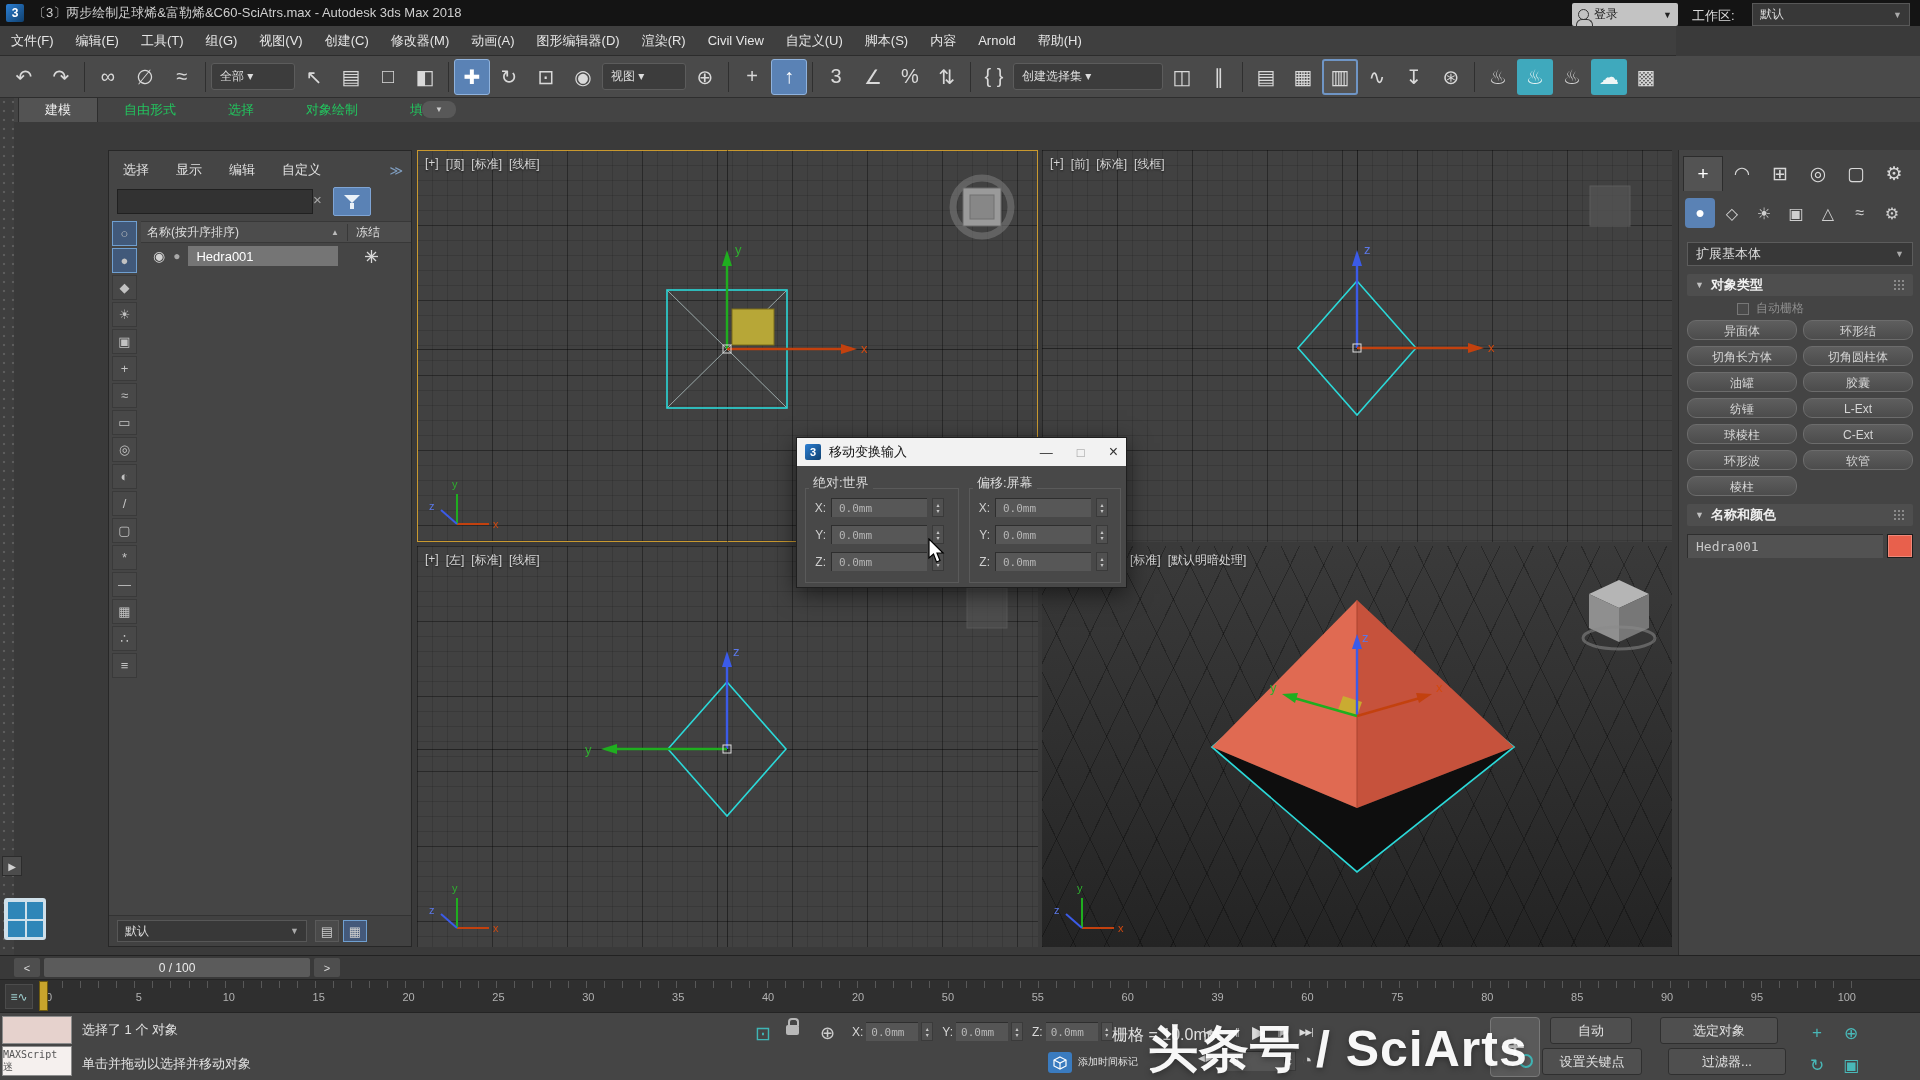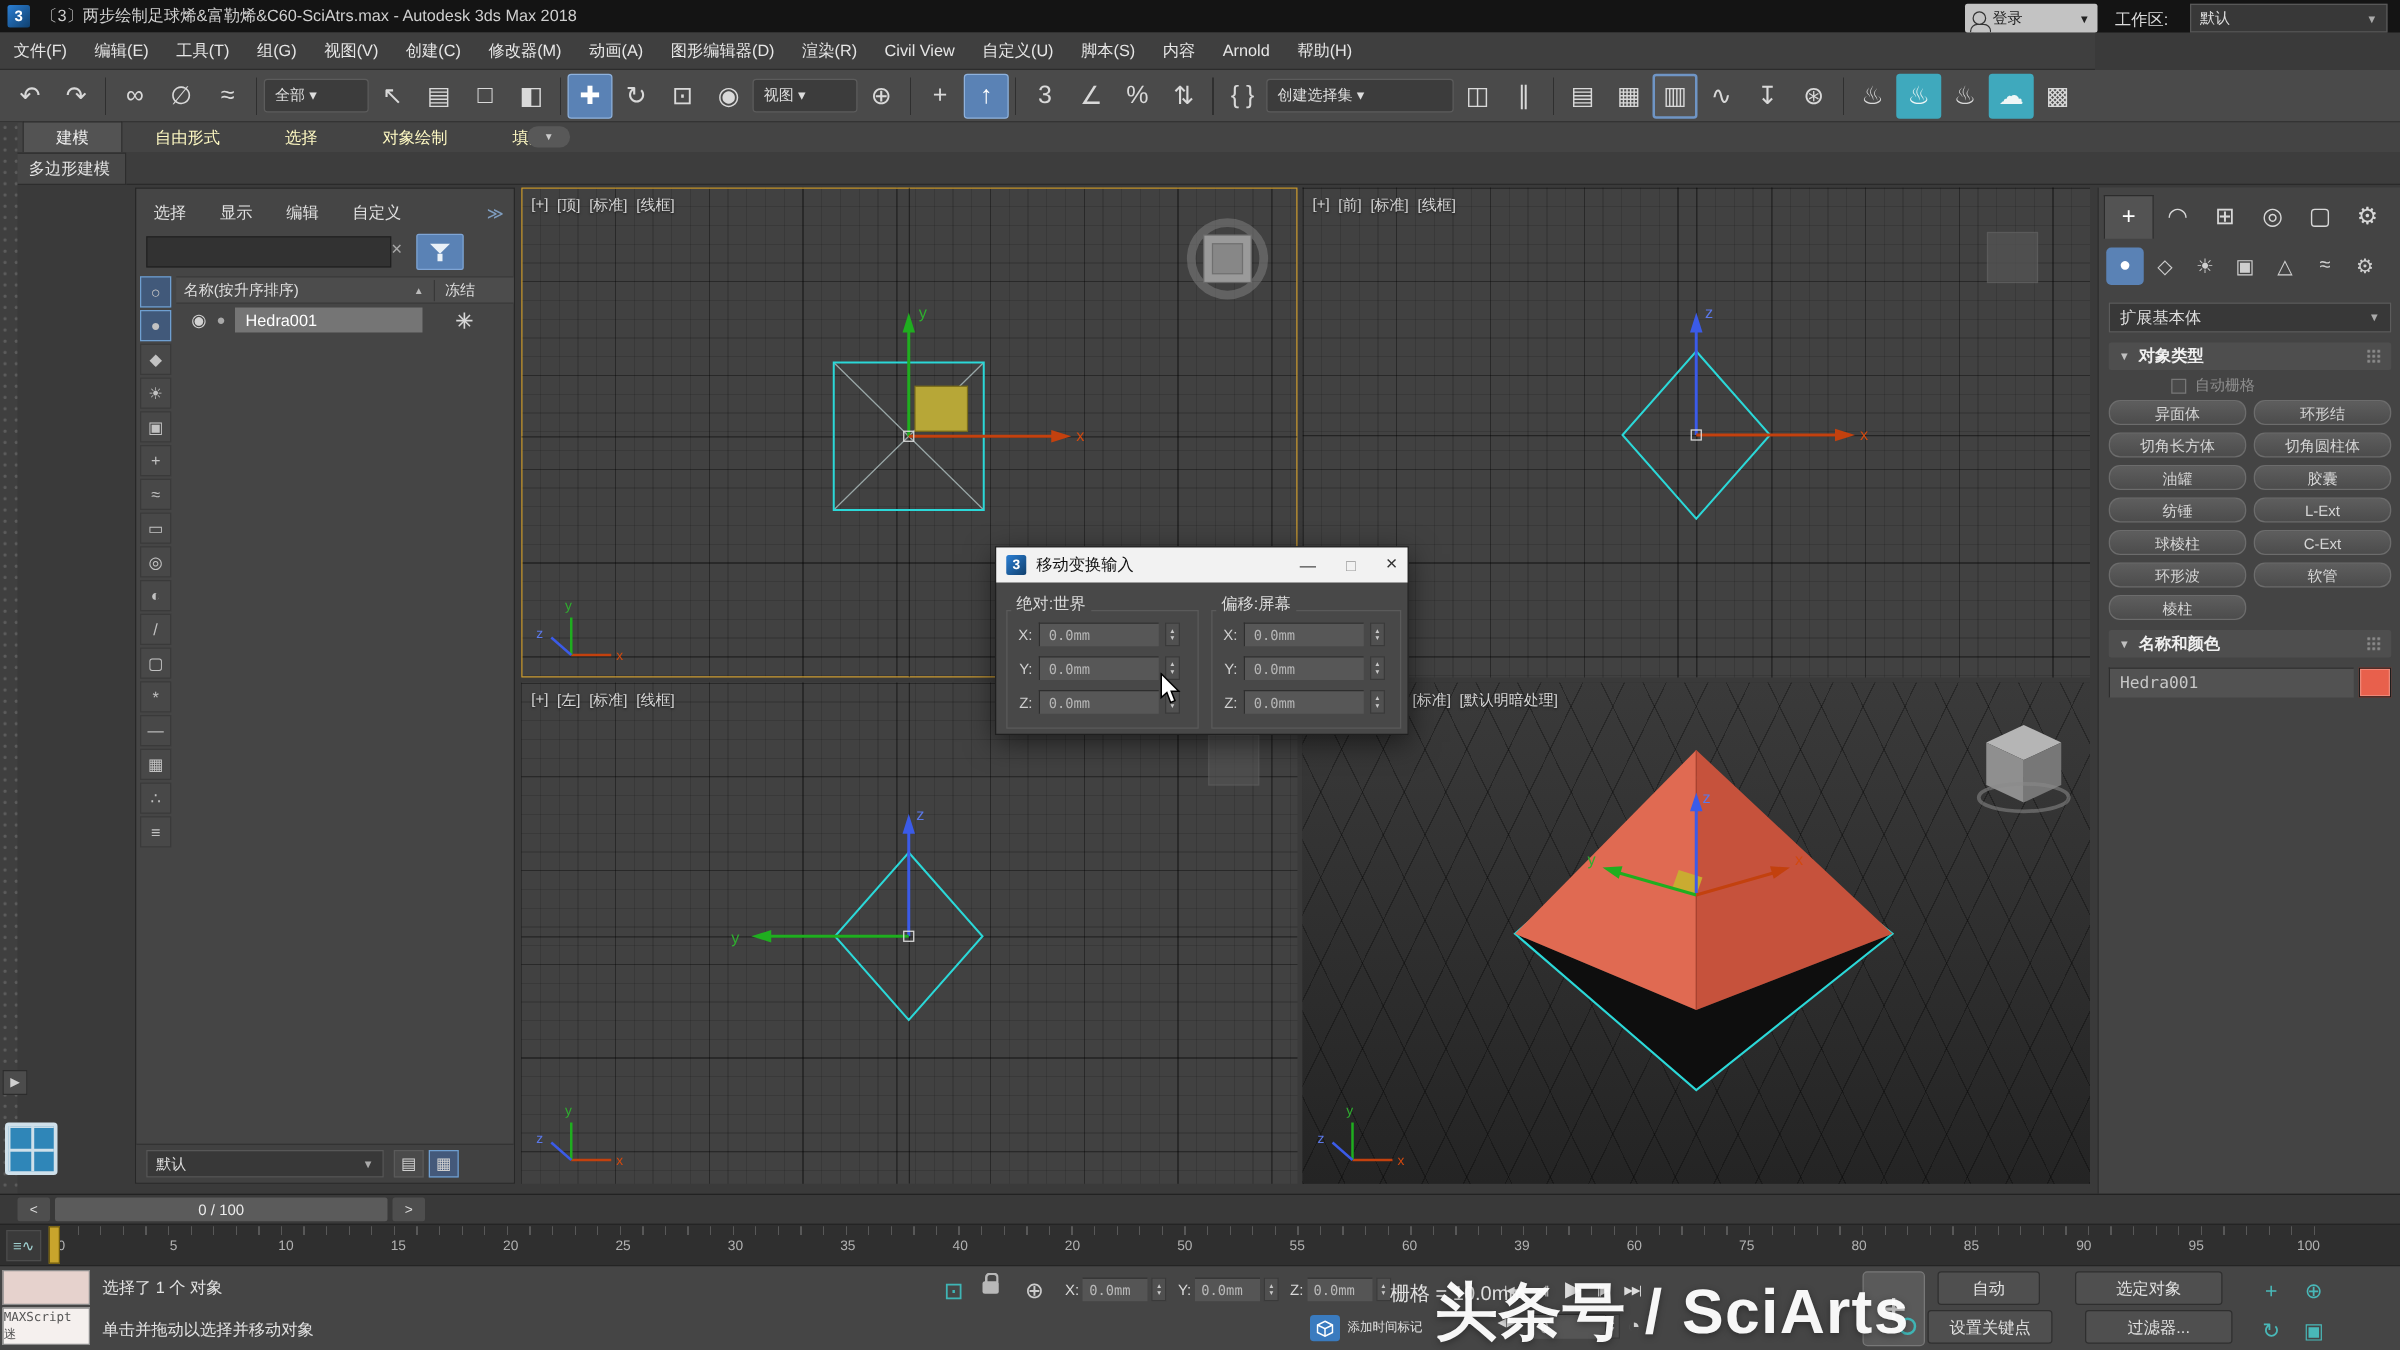--- a/index.html
+++ b/index.html
@@ -38,21 +38,21 @@
          font-size:20px;border-radius:3px;box-sizing:border-box;}
   .tsep{width:9px;height:30px;background:linear-gradient(to right,transparent 4px,#2f2f2f 4px,#2f2f2f 5px,transparent 5px);}
   .tactive{background:#5a82b5;color:#fff;border:1px solid #8fb2dd;}
   .touter{border:2px solid #6f95c5;background:#545454;}
   .tteal{color:#eef6f6;background:#3fa9bd;border-radius:3px;}
   .tdrop{background:#3c3c3c;border:1px solid #5c5c5c;height:27px;font-size:12px;padding:0 8px;min-width:84px;justify-content:flex-start;color:#ddd;}
   .twide{min-width:150px;}
 
   
   .ribbon1{position:absolute;left:0;top:98px;width:1920px;height:24px;background:#444;display:flex;align-items:flex-end;padding-left:18px;box-sizing:border-box;}
-  .rtab{padding:3px 26px;font-size:13px;color:#fef9c3;}
+  .rtab{padding:3px 26px;font-size:13px;color:#22c55e;}
   .rtab.active{background:#535353;color:#f0f0f0;border:1px solid #2d2d2d;border-bottom:none;}
   .rflyout{width:34px;height:17px;background:#585858;border-radius:8px;margin:0 0 2px 14px;display:flex;align-items:center;justify-content:center;color:#ccc;font-size:8px;}
   .ribbon2{position:absolute;left:0;top:122px;width:1920px;height:26px;background:#3d3d3d;border-bottom:1px solid #2a2a2a;display:flex;align-items:center;box-sizing:border-box;}
   .subtab{margin-left:10px;padding:3px 12px;background:#474747;border:1px solid #2d2d2d;color:#e2e2e2;font-size:13px;}
 
   
   .lgrip{position:absolute;left:0;top:98px;width:14px;height:914px;background-color:#3f3f3f;
          background-image:radial-gradient(circle at 4px 4px,#5c5c5c 1px,transparent 1.6px);background-size:9px 9px;}
   .expandbtn{position:absolute;left:2px;top:856px;width:18px;height:18px;background:#4c4c4c;color:#d0d0d0;
              font-size:10px;display:flex;align-items:center;justify-content:center;border:1px solid #2c2c2c;}
@@ -297,23 +297,20 @@
 
   <div class="ribbon1">
 
   <span class="rtab active">建模</span>
       <span class="rtab">自由形式</span>
       <span class="rtab">选择</span>
       <span class="rtab">对象绘制</span>
       <span class="rtab">填充</span>
     </div>
   <div class="rflyout abs" style="left:408px;top:101px;">▼</div>
-  <div class="ribbon2">
-    <span class="subtab">多边形建模</span>
-  </div>
 
   <div class="lgrip"></div>
   <div class="expandbtn">▶</div>
   <div class="layouttabs"></div>
 
   <div class="explorer">
     <div class="exmenus">
 
     <span>选择</span>
         <span>显示</span>

